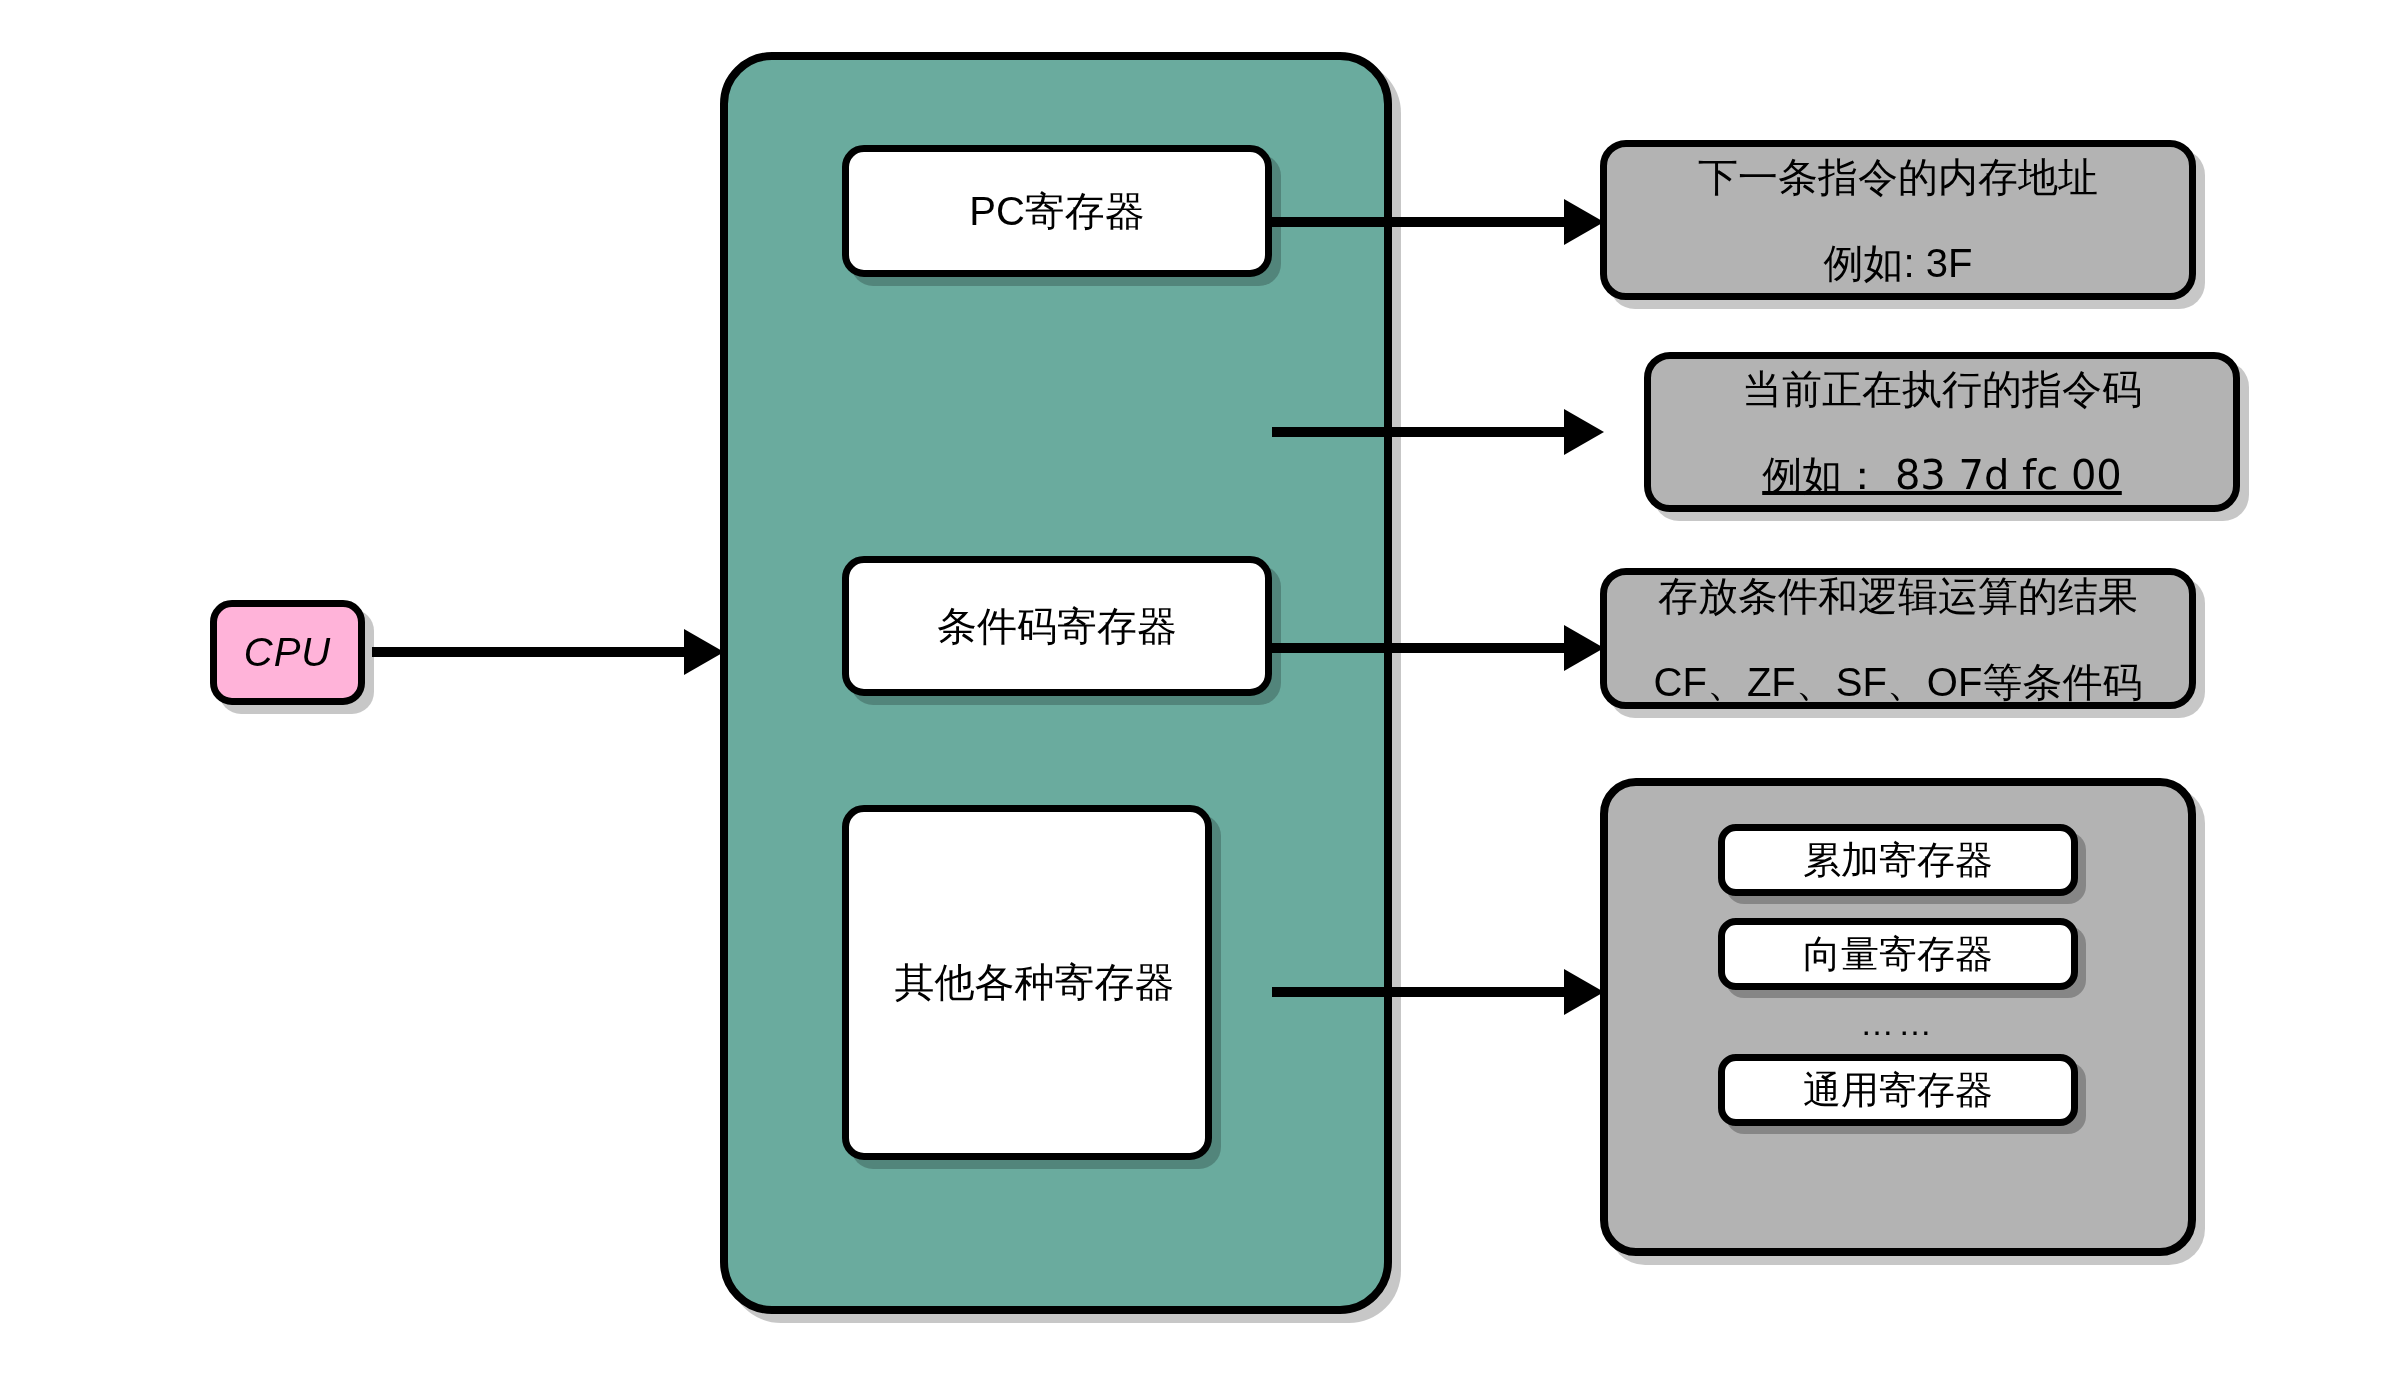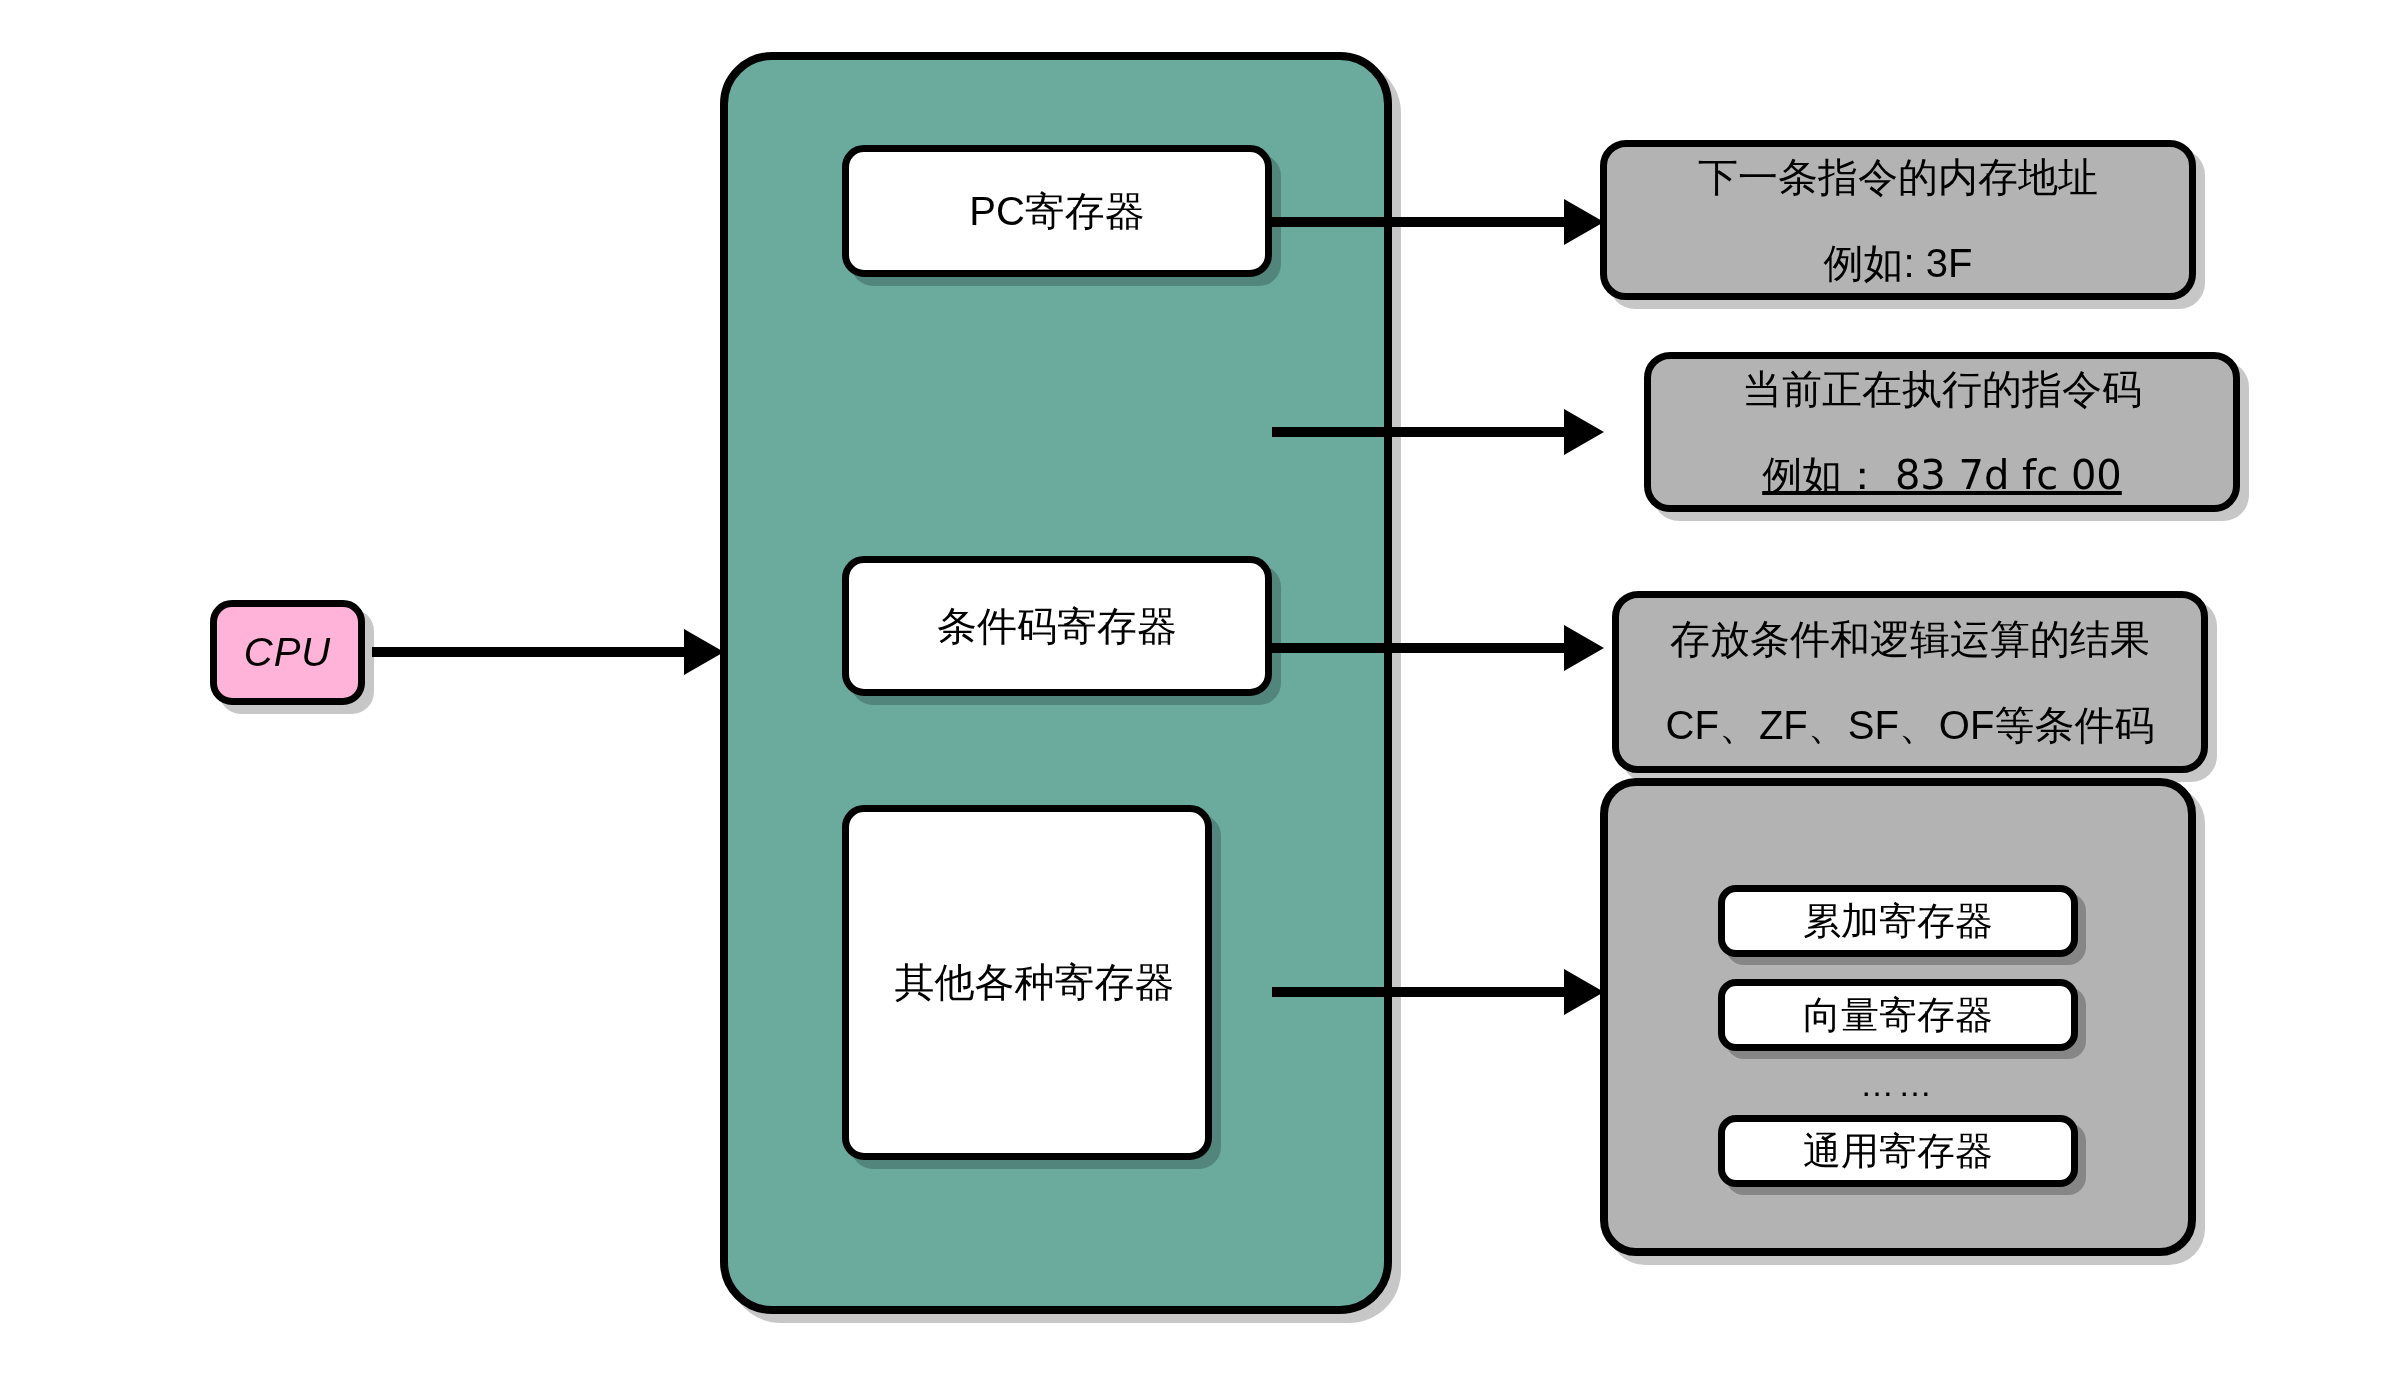--- a/index.html
+++ b/index.html
@@ -65,21 +65,21 @@
   }
   .desc-box .mono-ish {
     font-family: "DejaVu Sans", sans-serif;
     text-decoration: underline;
   }
 
   .group-box {
     background: #b3b3b3;
     border-radius: 36px;
     border-width: 8px;
-    justify-content: center;
+    justify-content: flex-start;
     padding-top: 38px;
     gap: 0;
   }
 
   .sub-reg {
     position: relative;
     box-sizing: border-box;
     width: 360px;
     height: 72px;
     background: #ffffff;
@@ -176,21 +176,21 @@
   <div class="box desc-box" style="left:1600px; top:140px; width:596px; height:160px;">
     <span class="line">下一条指令的内存地址</span>
     <span class="line">例如: 3F</span>
   </div>
 
   <div class="box desc-box" style="left:1644px; top:352px; width:596px; height:160px;">
     <span class="line">当前正在执行的指令码</span>
     <span class="line mono-ish">例如： 83 7d fc 00</span>
   </div>
 
-  <div class="box desc-box" style="left:1600px; top:591px; width:596px; height:182px;margin-left:12px;">
+  <div class="box desc-box" style="left:1600px; top:568px; width:596px; height:141px;">
     <span class="line">存放条件和逻辑运算的结果</span>
     <span class="line">CF、ZF、SF、OF等条件码</span>
   </div>
 
   <div class="box group-box" style="left:1600px; top:778px; width:596px; height:478px;">
     <div class="sub-reg">
       <span>累加寄存器</span>
     </div>
     <div style="height:22px;"></div>
     <div class="sub-reg">

